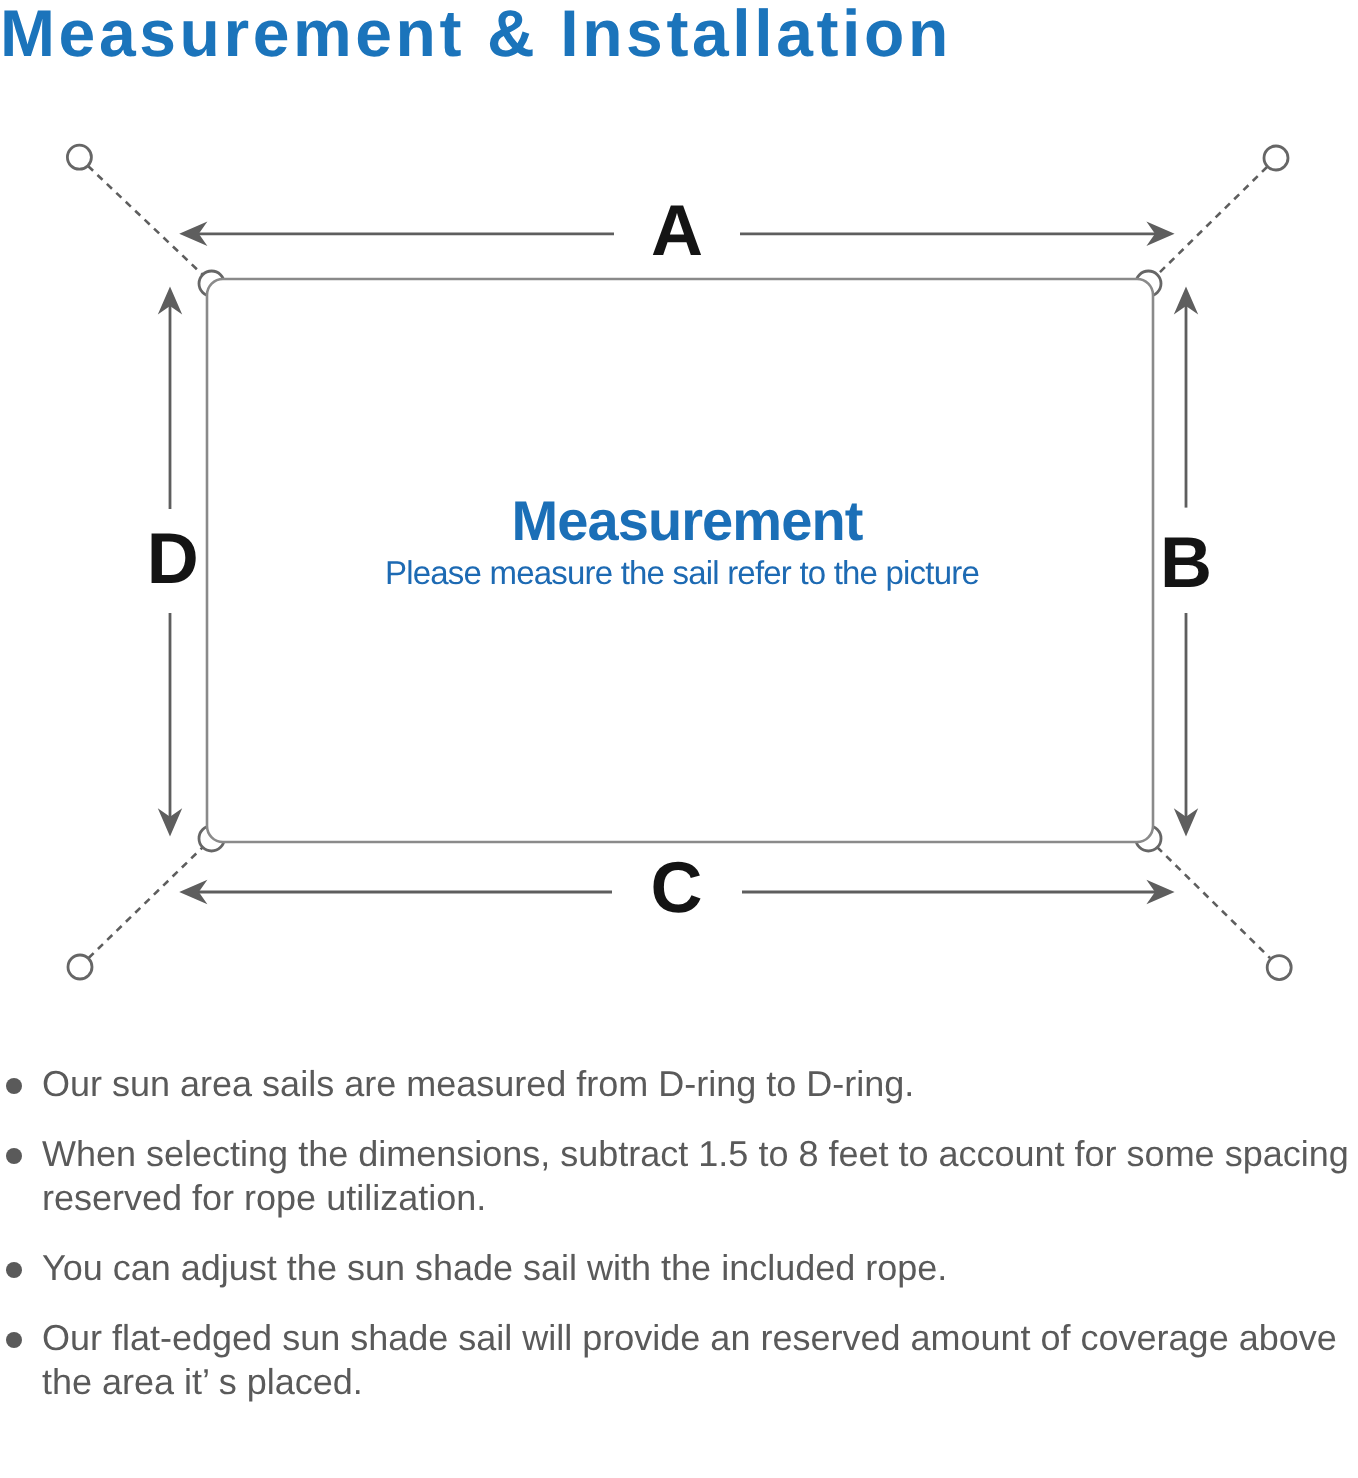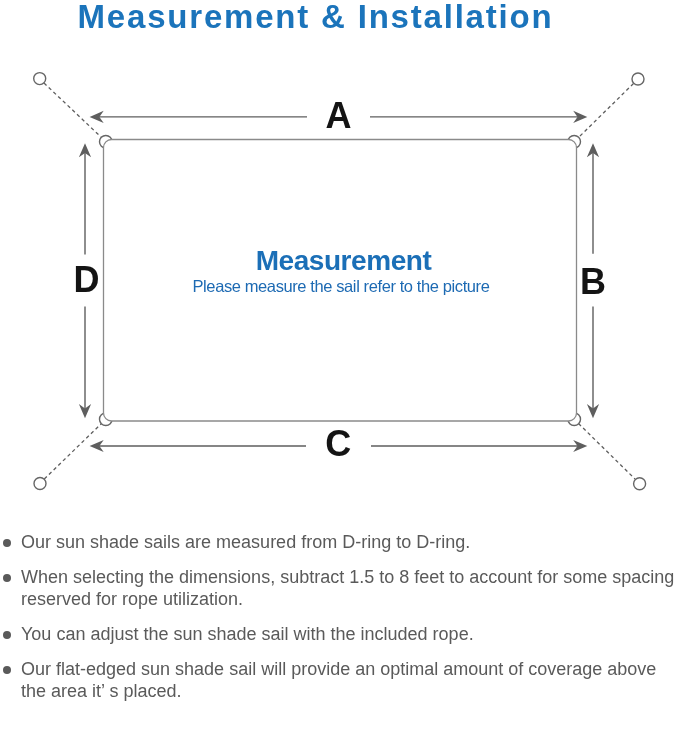--- a/index.html
+++ b/index.html
@@ -1,17 +1,17 @@
 <!DOCTYPE html>
 <html><head>
 <meta charset="utf-8">
 <style>
   html,body{margin:0;padding:0;background:#ffffff;}
   body{width:679px;height:739px;position:relative;font-family:"Liberation Sans",sans-serif;overflow:hidden;}
-  .title{position:absolute;left:0;top:0;width:631px;text-align:center;
+  .title{position:absolute;left:0;top:0;width:631px;text-align:left;
     font-weight:bold;font-size:33px;line-height:33px;letter-spacing:1.8px;color:#1b74bb;margin-top:0px;}
   svg{position:absolute;left:0;top:0;}
   .list{position:absolute;left:0;top:531px;width:679px;}
   .li{position:relative;padding-left:21px;margin-bottom:13px;
     font-size:18px;line-height:22px;color:#5a5a5a;letter-spacing:0px;}
   .li:before{content:"";position:absolute;left:3px;top:8px;width:8px;height:8px;
     border-radius:50%;background:#5a5a5a;}
 </style>
 </head>
 <body>
@@ -57,17 +57,17 @@
   <g font-family="'Liberation Sans',sans-serif" font-weight="bold" font-size="36" fill="#141414" text-anchor="middle">
     <text x="338.5" y="127.5">A</text>
     <text x="338.3" y="456">C</text>
     <text x="86.4" y="291.5">D</text>
     <text x="593" y="293.5">B</text>
   </g>
   <text x="343.5" y="270" font-family="'Liberation Sans',sans-serif" font-weight="bold" font-size="28" letter-spacing="-0.45" fill="#1b6fb7" text-anchor="middle">Measurement</text>
   <text x="341" y="292" font-family="'Liberation Sans',sans-serif" font-size="16.5" letter-spacing="-0.4" fill="#1d6ab3" text-anchor="middle">Please measure the sail refer to the picture</text>
 </svg>
 <div class="list">
-  <div class="li">Our sun shade sails are measured from D-ring to D-ring.</div>
+  <div class="li">Our sun area sails are measured from D-ring to D-ring.</div>
   <div class="li">When selecting the dimensions, subtract 1.5 to 8 feet to account for some spacing reserved for rope utilization.</div>
   <div class="li">You can adjust the sun shade sail with the included rope.</div>
-  <div class="li">Our flat-edged sun shade sail will provide an optimal amount of coverage above the area it’ s placed.</div>
+  <div class="li">Our flat-edged sun shade sail will provide an reserved amount of coverage above the area it’ s placed.</div>
 </div>
 
 </body></html>

